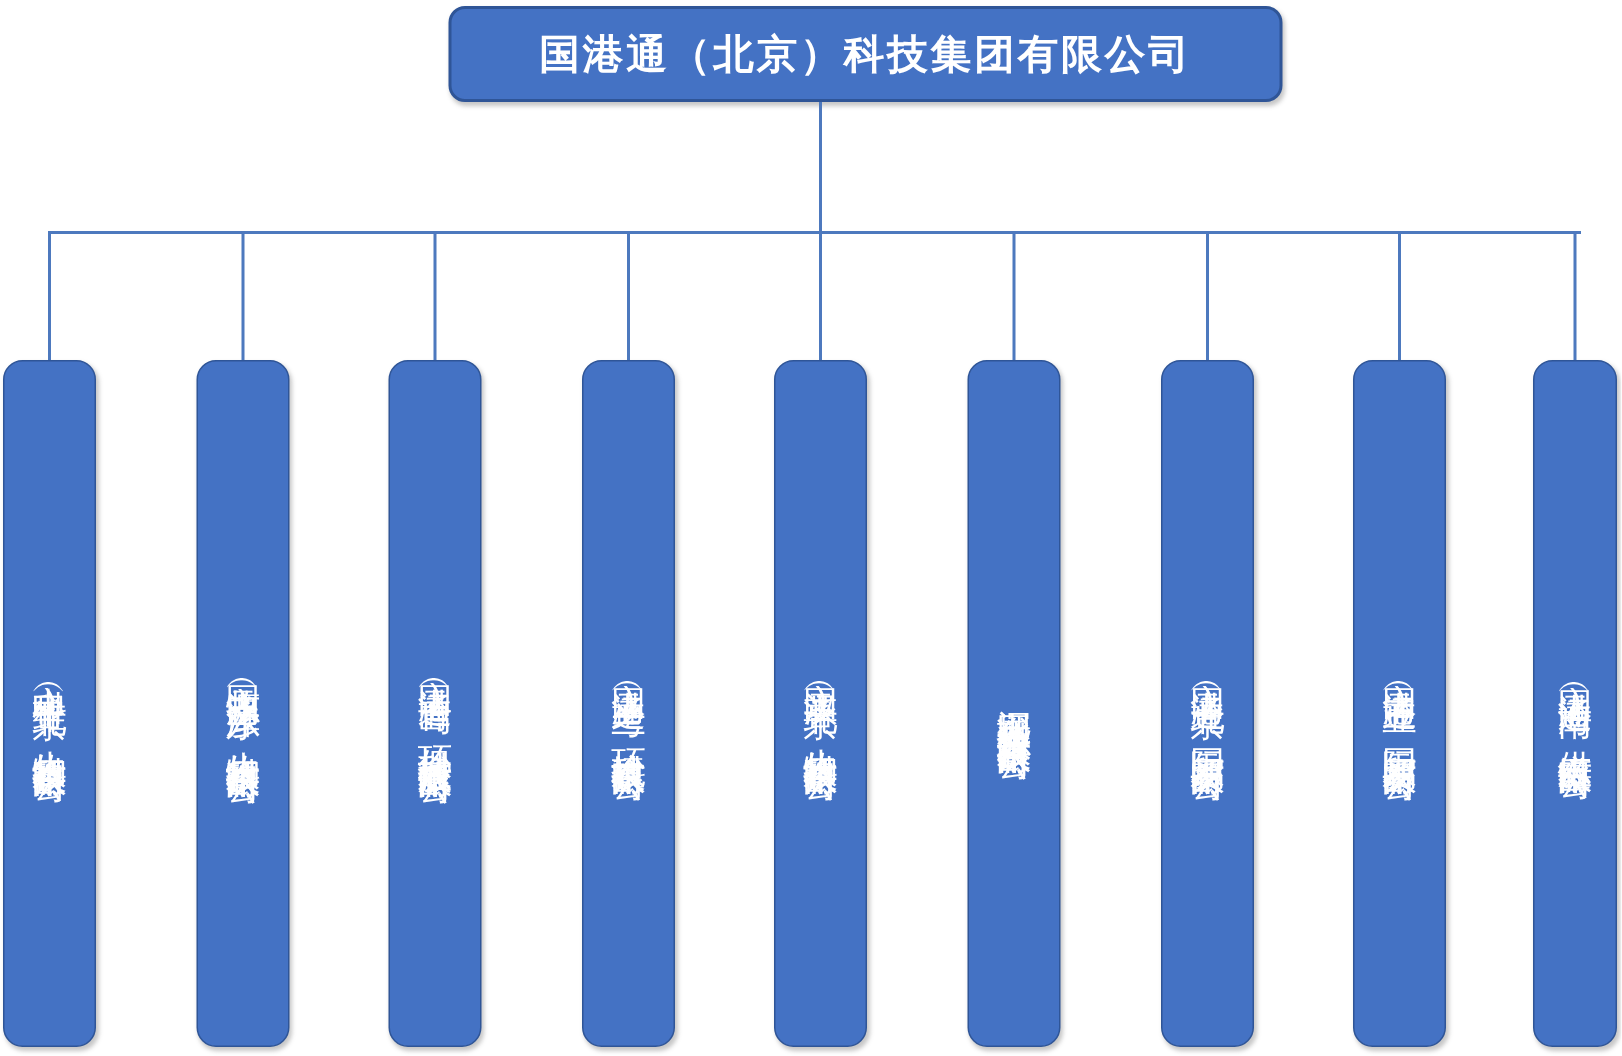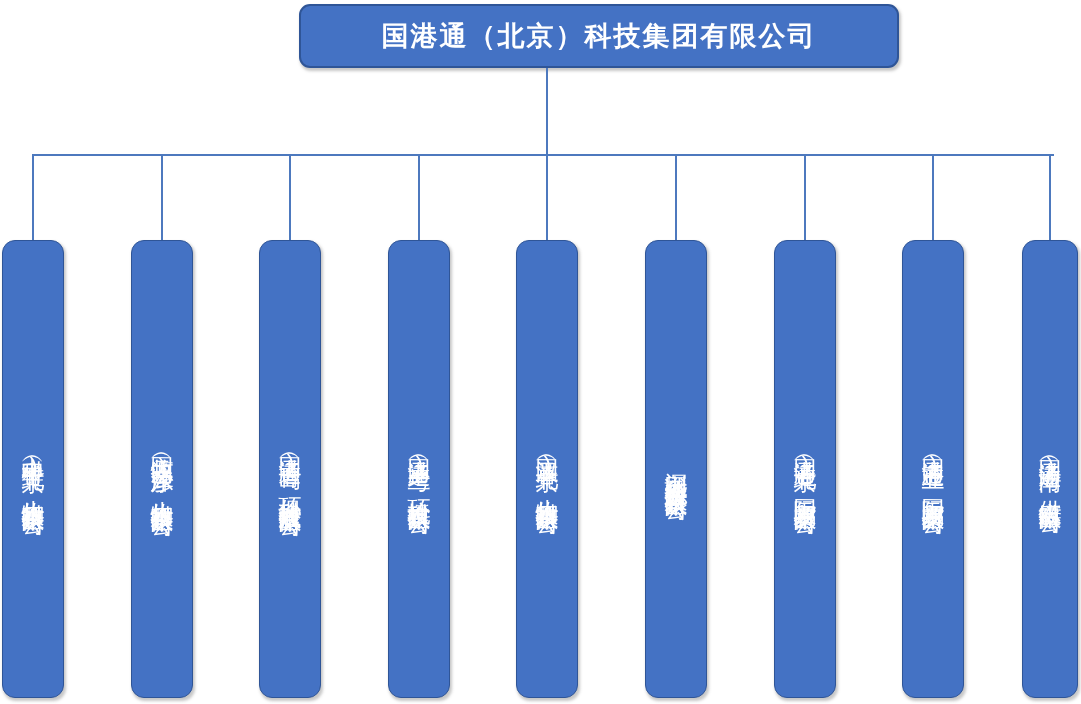--- a/index.html
+++ b/index.html
@@ -20,21 +20,21 @@
     width: 1081px;
     height: 704px;
     background: #FFFFFF;
     overflow: hidden;
   }
   
   .root-box {
     position: absolute;
     left: 299px;
     top: 4px;
-    width: 600px;
+    width: 556px;
     height: 64px;
     background: var(--box-fill);
     border: 2.5px solid var(--box-border);
     border-radius: 11px;
     box-shadow: 1.5px 2.5px 3px rgba(130,130,130,0.45);
     display: flex;
     align-items: center;
     justify-content: center;
   }
   .root-name {

